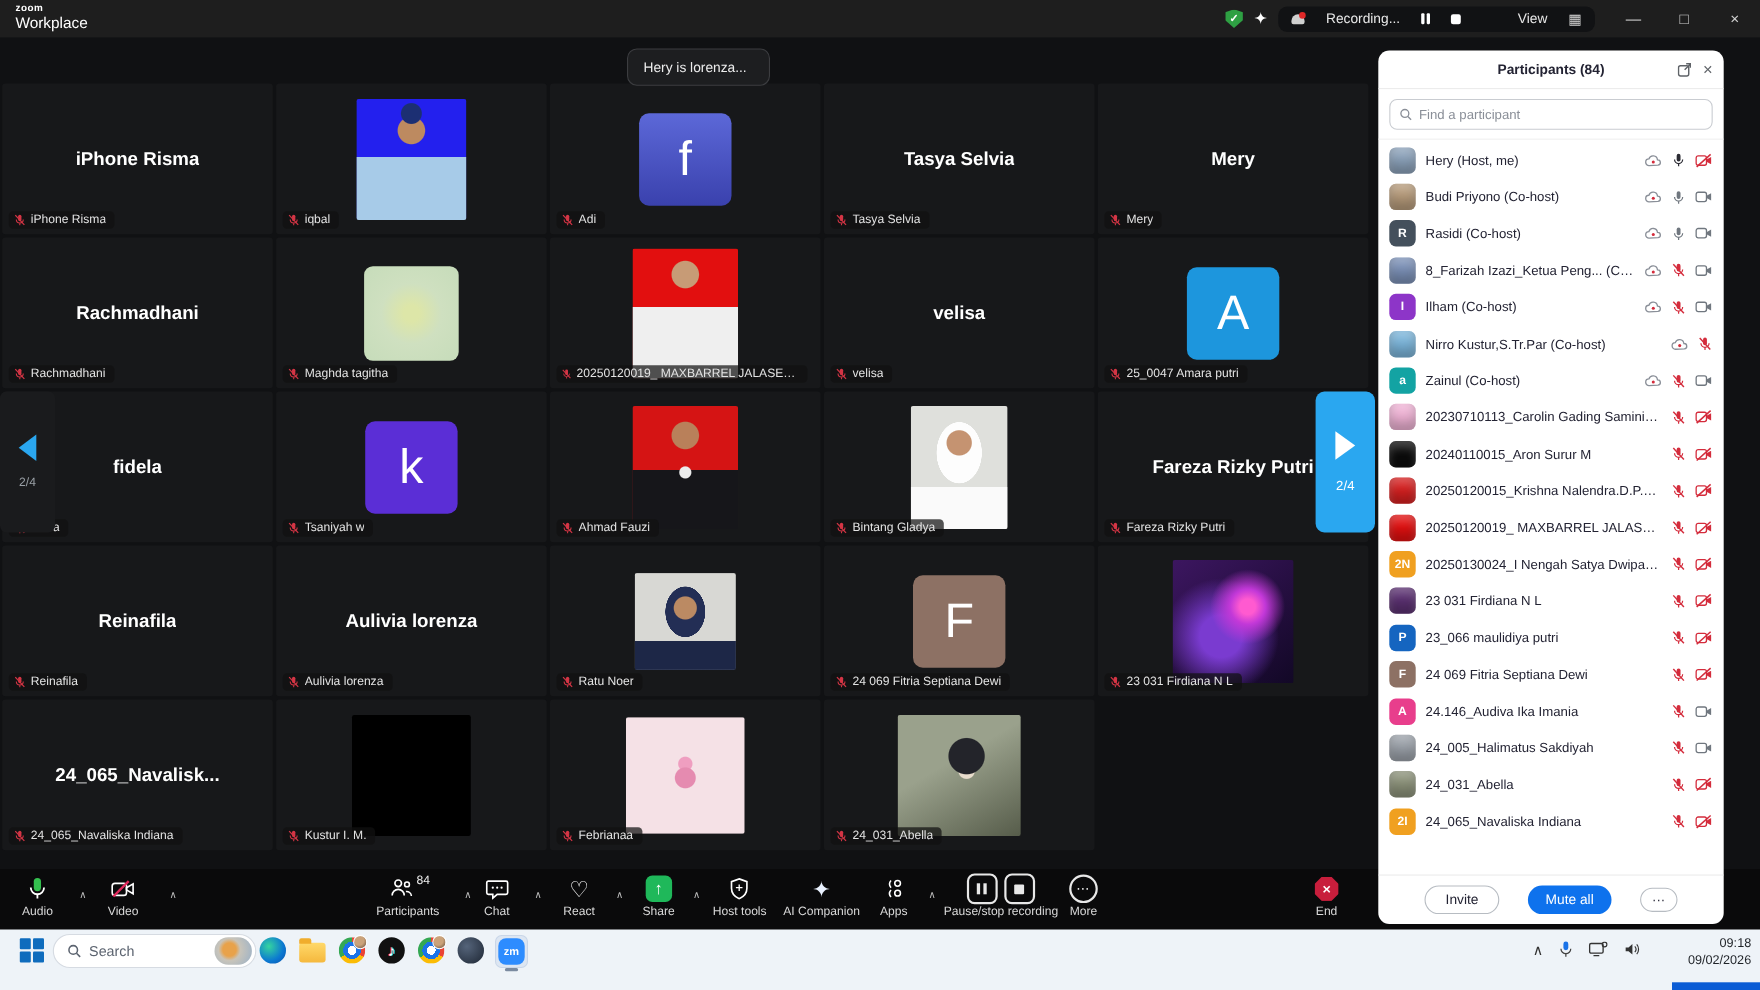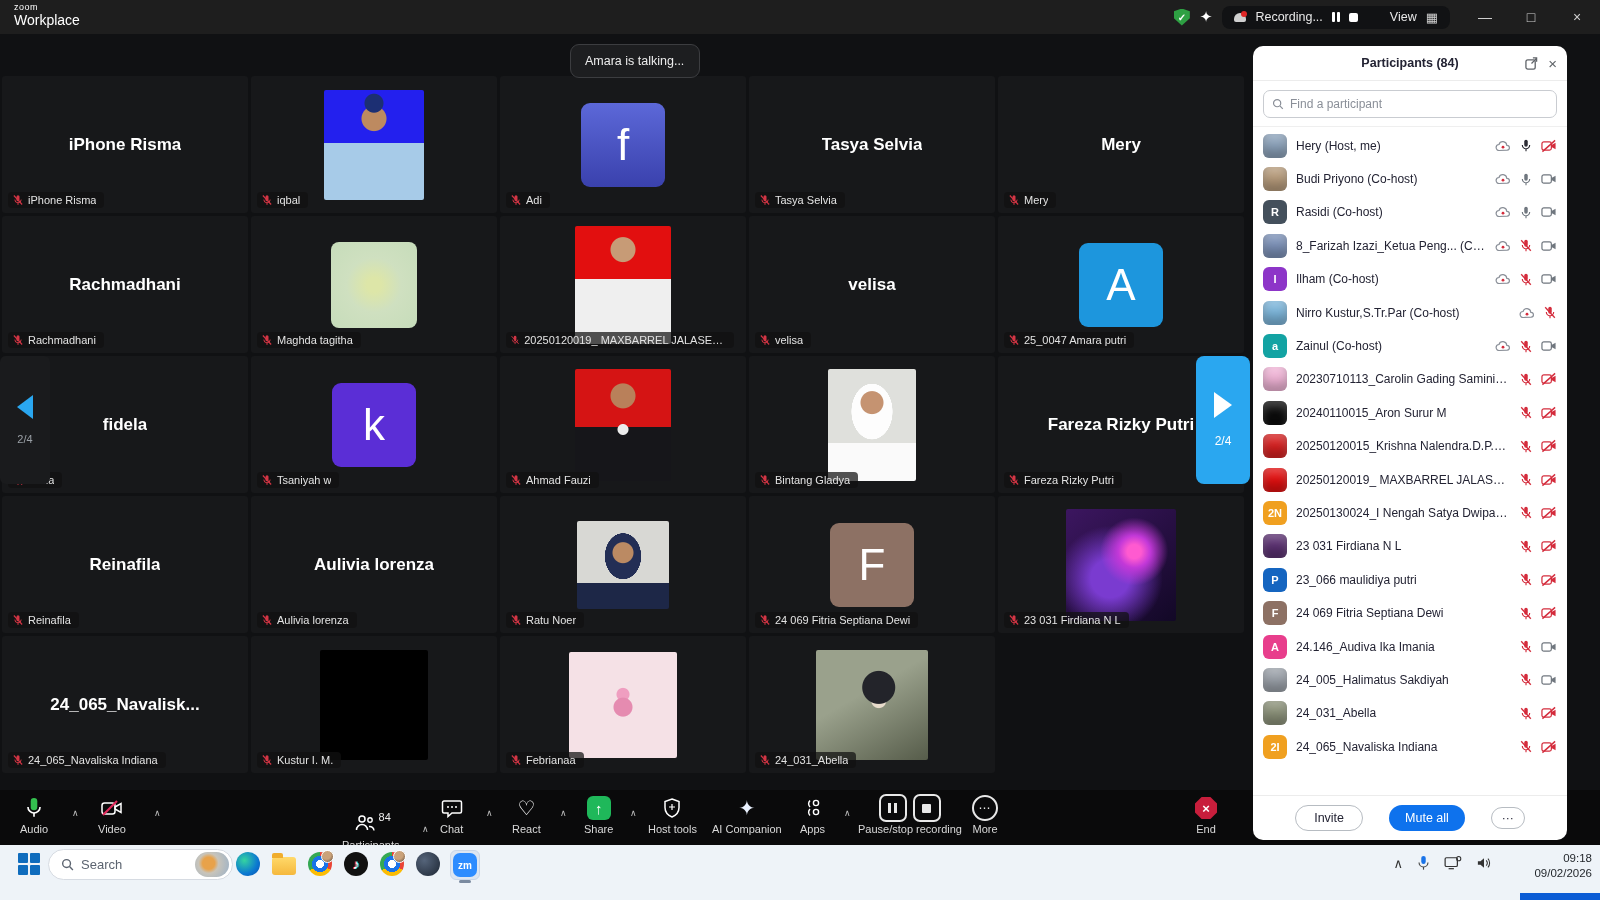--- a/index.html
+++ b/index.html
@@ -2,24 +2,24 @@
 <html><head>
 <meta charset="utf-8">
 <style>
   html,body{margin:0;padding:0;background:#000;}
   .screen{position:relative;width:1600px;height:900px;overflow:hidden;
           background:#101113;font-family:"Liberation Sans",sans-serif;
           -webkit-font-smoothing:antialiased;}
   
   .titlebar{position:absolute;top:0;left:0;width:1600px;height:34px;background:#1e1e1e;z-index:40;}
   .zlogo{position:absolute;left:14px;top:3px;color:#fff;line-height:1;}
-  .zlogo .l1{font-size:9px;font-weight:normal;letter-spacing:.5px;}
+  .zlogo .l1{font-size:9px;font-weight:bold;letter-spacing:.5px;}
   .zlogo .l2{font-size:14px;margin-top:1px;}
   .tb-right{position:absolute;right:150px;top:3px;display:flex;align-items:center;gap:10px;height:28px;}
-  .tb-pill{display:flex;align-items:center;gap:9px;background:#111214;border-radius:8px;
+  .tb-pill{display:flex;align-items:center;gap:19px;background:#111214;border-radius:8px;
            padding:4px 12px;color:#e8e8e8;font-size:12.5px;}
   .shield{width:16px;height:17px;background:#2ea043;clip-path:polygon(50% 0,100% 16%,100% 58%,50% 100%,0 58%,0 16%);
           display:flex;align-items:center;justify-content:center;color:#fff;font-size:10px;font-weight:bold;}
   .sparkle{color:#fff;font-size:15px;}
   .recdot{width:12px;height:9px;background:#d0d0d0;border-radius:6px 6px 2px 2px;position:relative;}
   .recdot:after{content:"";position:absolute;right:-1px;top:-2px;width:6px;height:6px;border-radius:50%;background:#e02828;}
   .mini-pause{display:inline-flex;gap:2px;}
   .mini-pause i{width:3px;height:10px;background:#fff;border-radius:1px;}
   .mini-stop{width:9px;height:9px;background:#fff;border-radius:2px;}
   .tb-grid{color:#cfcfcf;font-size:13px;}
@@ -177,21 +177,21 @@
       </div>
     </div>
     <div class="winctl">
       <span>—</span>
       <span>□</span>
       <span>×</span>
     </div>
   </div>
 
   <div class="gallery">
-    <div class="talk-banner">Amara is talking...</div>
+    <div class="talk-banner">Hery is lorenza...</div>
     <div class="grid">
   <div class="tile">
     <div class="tile-center-text">iPhone Risma</div>
 
     <div class="tile-label">
       <svg width="12" height="12" viewBox="0 0 16 16">
         <rect x="6" y="1.5" width="4" height="8" rx="2" fill="#d43545"></rect>
         <path d="M3.8 7.5a4.2 4.2 0 0 0 8.4 0" fill="none" stroke="#d43545" stroke-width="1.3"></path>
         <line x1="8" y1="12" x2="8" y2="14.5" stroke="#d43545" stroke-width="1.3"></line>
         <line x1="2.5" y1="2" x2="13.5" y2="14" stroke="#d43545" stroke-width="1.5"></line>
@@ -960,21 +960,21 @@
       <span class="ico">
         <svg width="24" height="20" viewBox="0 0 24 18">
           <rect x="2" y="4" width="13" height="11" rx="2.5" fill="none" stroke="#fff" stroke-width="1.5"></rect>
           <path d="M15 8l6-3.5v9L15 10z" fill="none" stroke="#fff" stroke-width="1.5"></path>
           <line x1="3" y1="16" x2="17" y2="2" stroke="#e0295c" stroke-width="2.2"></line>
         </svg>
       </span>
       <span class="lbl">Video</span>
       <span class="caret" style="left:56px;">∧</span>
     </div>
-    <div class="tbtn" style="left:342px;margin-top:16px;">
+    <div class="tbtn" style="left:342px;">
       <span class="ico">
         <svg width="22" height="20" viewBox="0 0 22 20">
           <circle cx="8" cy="5" r="3" fill="none" stroke="#fff" stroke-width="1.5"></circle>
           <path d="M2.5 16a5.5 5.5 0 0 1 11 0" fill="none" stroke="#fff" stroke-width="1.5"></path>
           <circle cx="16" cy="6" r="2.2" fill="none" stroke="#fff" stroke-width="1.4"></circle>
           <path d="M15 12.5a4.3 4.3 0 0 1 5 4" fill="none" stroke="#fff" stroke-width="1.4"></path>
         </svg>
         <span class="badge84">84</span>
       </span>
       <span class="lbl">Participants</span>

